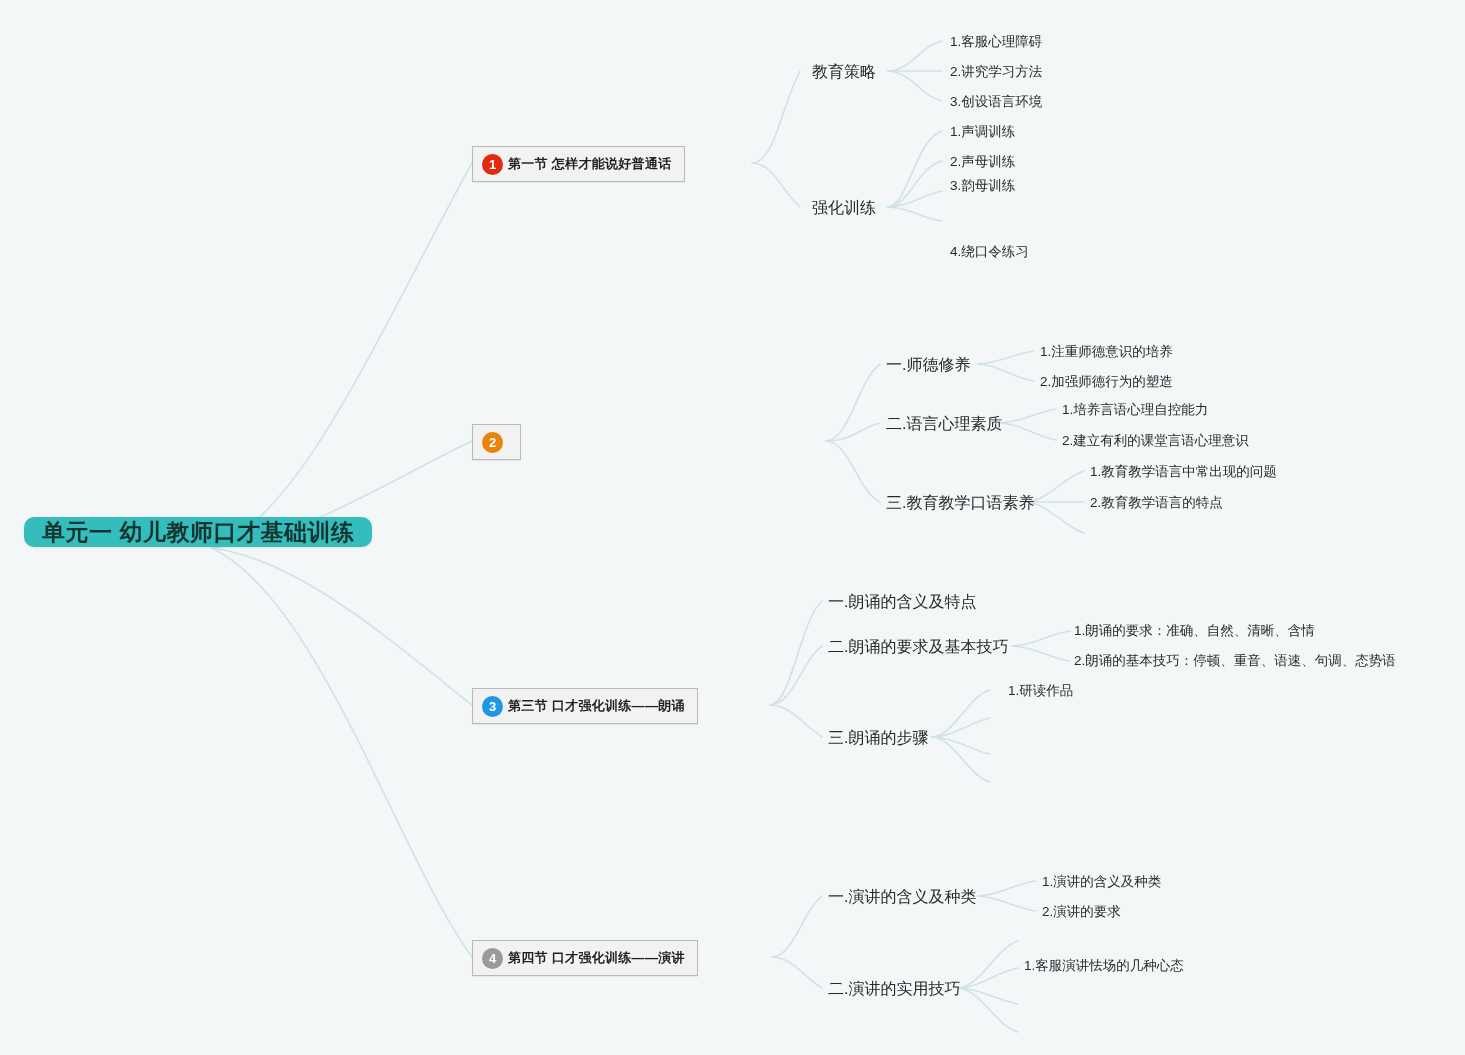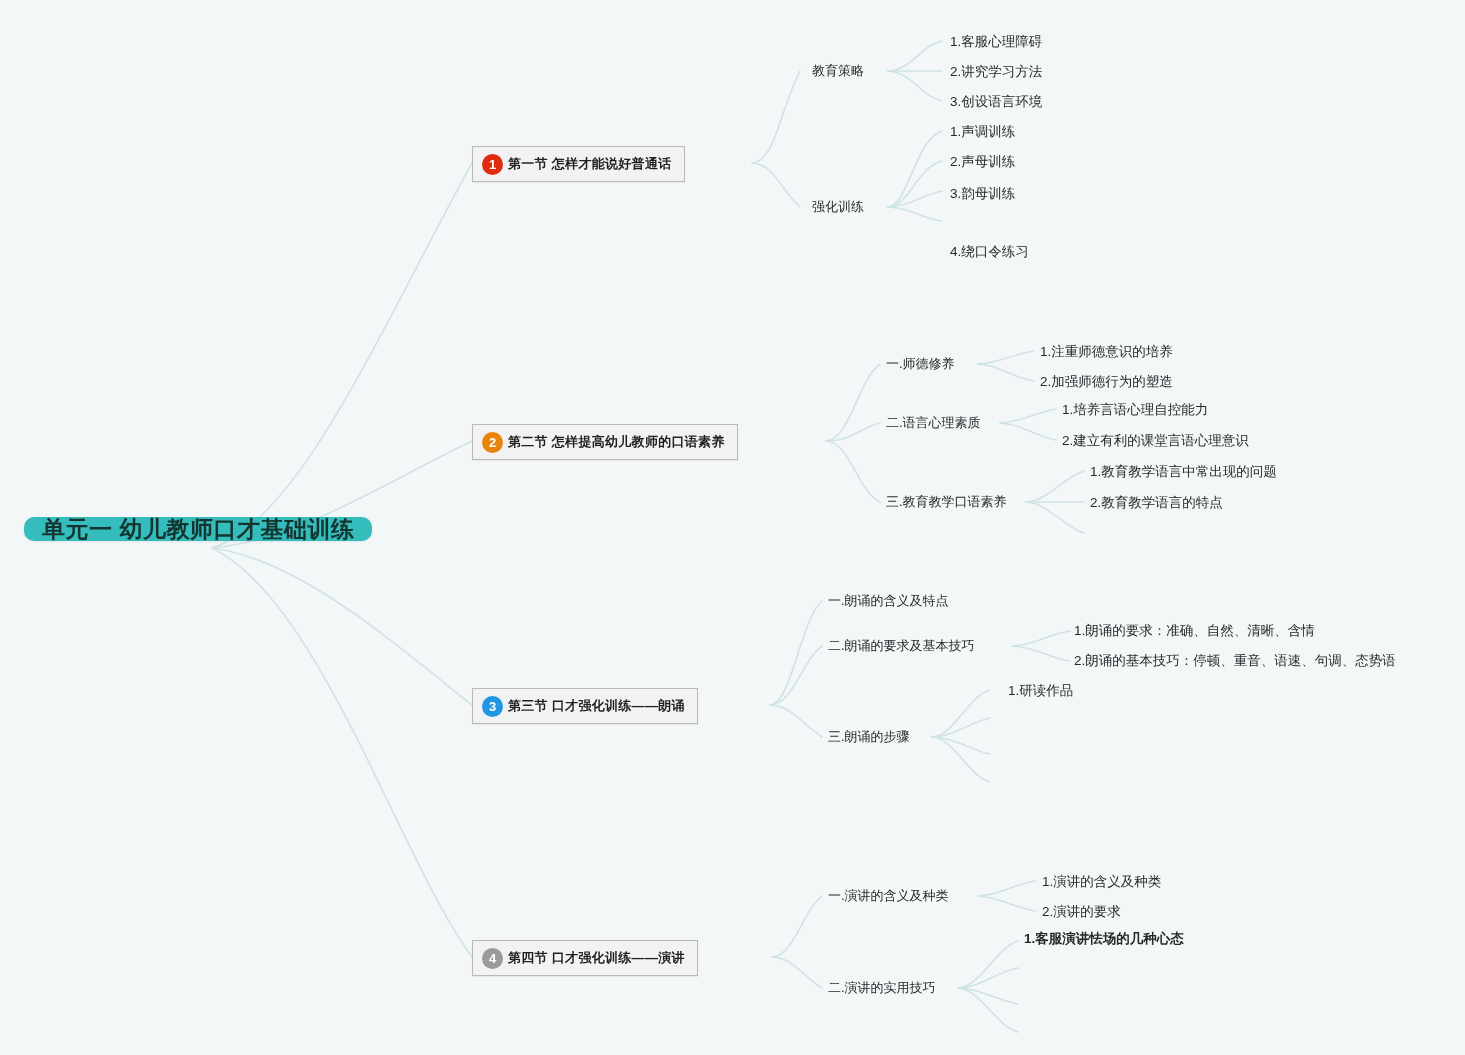--- a/index.html
+++ b/index.html
@@ -33,21 +33,21 @@
     fill: none;
     stroke: #cfe3e4;
     stroke-width: 1.6;
     stroke-linecap: round;
   }
   
   .root-node {
     position: absolute;
     left: 24px;
     top: 517px;
-    height: 24px;
+    height: 30px;
     display: flex;
     align-items: center;
     padding: 0 18px;
     background: #35bdbd;
     border-radius: 10px;
     box-shadow: 0 1px 2px rgba(0,0,0,0.08);
   }
   .root-node .root-text {
     font-size: 23px;
     font-weight: bold;
@@ -86,21 +86,21 @@
     color: #1f1f1f;
     letter-spacing: 0.3px;
   }
   
   .l2-node, .l3-node {
     position: absolute;
     white-space: nowrap;
     line-height: 1;
   }
   .l2-node {
-    font-size: 13px;
+    font-size: 16px;
     color: #27292b;
   }
   .l3-node {
     font-size: 13.5px;
     color: #27292b;
   }
 </style>
 </head>
 <body style="background: rgb(244, 247, 248);">
 
@@ -174,26 +174,25 @@
 
   <div class="l2-node" style="left:812px; top:64px;">教育策略</div>
   <div class="l2-node" style="left:812px; top:200px;">强化训练</div>
 
   <div class="l3-node" style="left:950px; top:35px;">1.客服心理障碍</div>
   <div class="l3-node" style="left:950px; top:65px;">2.讲究学习方法</div>
   <div class="l3-node" style="left:950px; top:95px;">3.创设语言环境</div>
 
   <div class="l3-node" style="left:950px; top:125px;">1.声调训练</div>
   <div class="l3-node" style="left:950px; top:155px;">2.声母训练</div>
-  <div class="l3-node" style="left:950px; top:187px;">3.韵母训练</div>
+  <div class="l3-node" style="left:950px; top:179px;">3.韵母训练</div>
   <div class="l3-node" style="left:950px; top:215px;margin-top:30px;">4.绕口令练习</div>
 
   <div class="l1-node" style="left:472px; top:424px;">
     <span class="l1-badge" style="background:#e8830c">2</span>
-    <span class="l1-label">第二节 怎样提高幼儿教师的口语素养</span>
   </div>
 
   <div class="l2-node" style="left:886px; top:357px;text-align:right;">一.师德修养</div>
   <div class="l2-node" style="left:886px; top:416px;">二.语言心理素质</div>
   <div class="l2-node" style="left:886px; top:495px;">三.教育教学口语素养</div>
 
   <div class="l3-node" style="left:1040px; top:345px;">1.注重师德意识的培养</div>
   <div class="l3-node" style="left:1040px; top:375px;">2.加强师德行为的塑造</div>
 
   <div class="l3-node" style="left:1062px; top:403px;">1.培养言语心理自控能力</div>
@@ -224,18 +223,18 @@
     <span class="l1-badge" style="background:#9a9a9a">4</span>
     <span class="l1-label">第四节 口才强化训练——演讲</span>
   </div>
 
   <div class="l2-node" style="left:828px; top:889px;">一.演讲的含义及种类</div>
   <div class="l2-node" style="left:828px; top:981px;">二.演讲的实用技巧</div>
 
   <div class="l3-node" style="left:1042px; top:875px;">1.演讲的含义及种类</div>
   <div class="l3-node" style="left:1042px; top:905px;">2.演讲的要求</div>
 
-  <div class="l3-node" style="left:1024px; top:932px;font-weight:bold;">1.客服演讲怯场的几种心态</div>
+  <div class="l3-node" style="left:1024px; top:959px;">1.客服演讲怯场的几种心态</div>
   <div class="l3-node" style="left:1024px; top:962px;"></div>
   <div class="l3-node" style="left:1024px; top:998px;"></div>
   <div class="l3-node" style="left:1024px; top:1026px;"></div>
 
 </div>
 
 </body></html>

